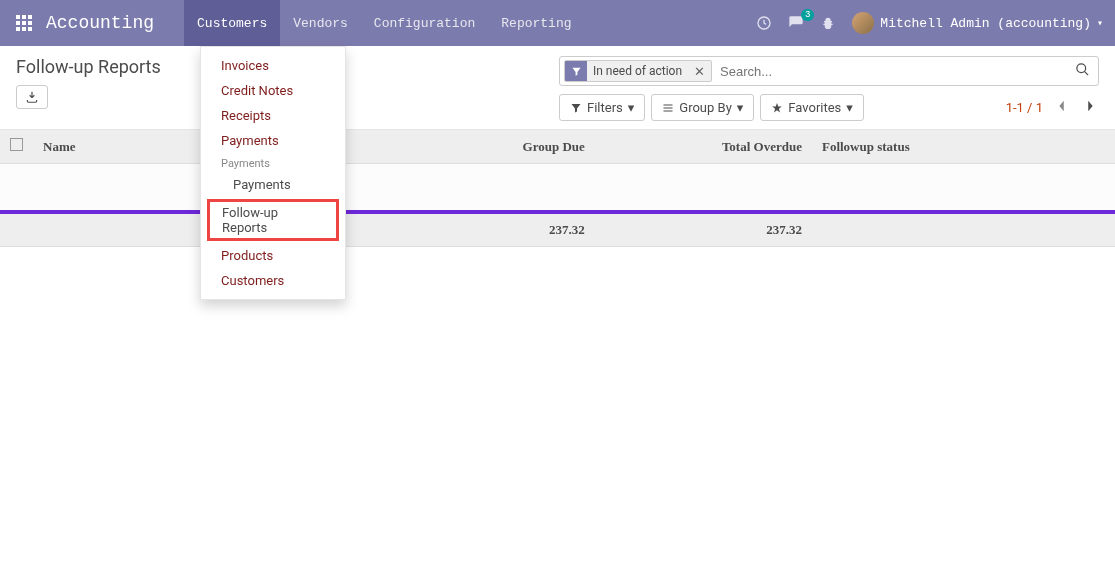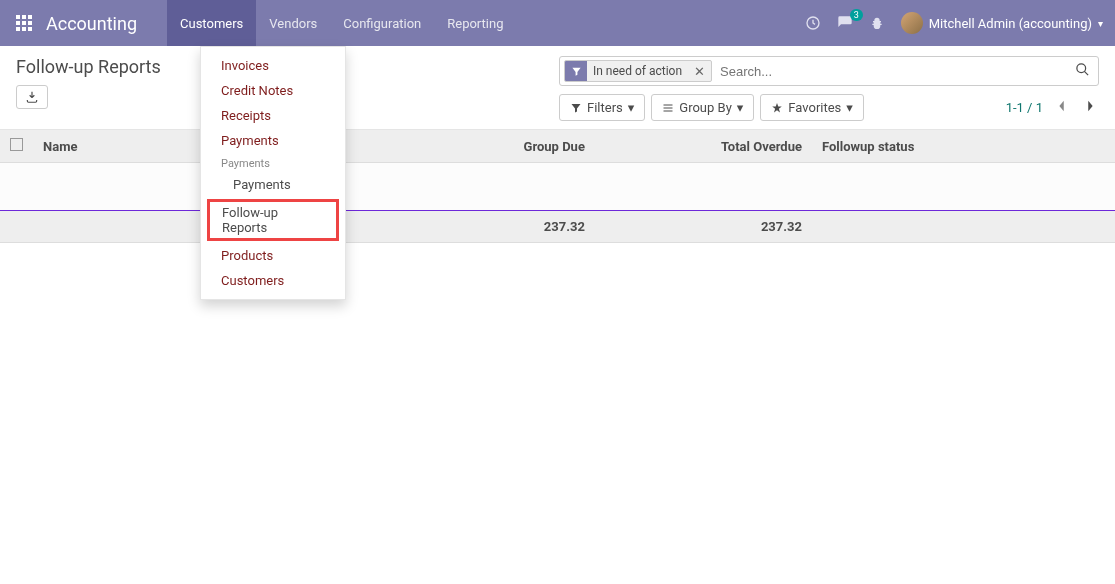--- a/index.html
+++ b/index.html
@@ -1,19 +1,19 @@
 <!DOCTYPE html>
 <html><head>
 <meta charset="utf-8">
 <style>
 * { margin: 0; padding: 0; box-sizing: border-box; }
 body { font-family: -apple-system, BlinkMacSystemFont, "Segoe UI", Roboto, "Helvetica Neue", Arial, sans-serif; font-size: 13px; color: #4c4c4c; background: #fff; width: 1115px; height: 584px; overflow: hidden; }
 
 
-.navbar { background: #7C7BAD; height: 46px; display: flex; align-items: center; color: #fff; padding-left: 12px; }
+.navbar { background: #7C7BAD; height: 46px; display: flex; align-items: center; color: #fff; padding-left: 12px; font-family: Liberation Mono, monospace; }
 .apps-icon { width: 24px; height: 24px; display: flex; align-items: center; justify-content: center; cursor: pointer; margin-right: 10px; }
 .apps-icon svg { width: 16px; height: 16px; }
 .brand { font-size: 18px; font-weight: 400; color: #fff; padding-right: 30px; }
 .nav-menu { display: flex; height: 100%; }
 .nav-item { display: flex; align-items: center; padding: 0 13px; color: #e7e7ef; font-size: 13px; cursor: pointer; height: 100%; }
 .nav-item.active { background: #5f5e97; color: #fff; }
 .nav-spacer { flex: 1; }
 .nav-right { display: flex; align-items: center; gap: 16px; padding-right: 12px; height: 100%; }
 .nav-icon { color: #e0e0ef; cursor: pointer; display: flex; align-items: center; position: relative; }
 .nav-icon svg { width: 16px; height: 16px; }
@@ -38,33 +38,33 @@
 .cp-right { display: flex; flex-direction: column; align-items: flex-end; gap: 8px; }
 .search-row { display: flex; align-items: center; border: 1px solid #ccc; border-radius: 3px; height: 30px; width: 540px; }
 .facet { display: flex; align-items: center; background: #f0f0f0; border: 1px solid #ccc; border-radius: 2px; margin-left: 4px; height: 22px; overflow: hidden; }
 .facet-icon { background: #7C7BAD; color: #fff; width: 22px; height: 22px; display: flex; align-items: center; justify-content: center; }
 .facet-label { padding: 0 6px; font-size: 12px; color: #4c4c4c; }
 .facet-x { padding: 0 6px; color: #666; cursor: pointer; font-size: 13px; }
 .search-input { flex: 1; border: none; outline: none; padding: 0 8px; font-size: 13px; }
 .search-btn { padding: 0 8px; cursor: pointer; color: #666; }
 .toolbar-row { display: flex; align-items: center; gap: 6px; width: 540px; }
 .filter-btn { border: 1px solid #ccc; background: #fff; padding: 5px 10px; border-radius: 3px; cursor: pointer; font-size: 13px; display: flex; align-items: center; gap: 5px; }
-.pager { margin-left: auto; display: flex; align-items: center; gap: 10px; color: #0f766e; font-size: 13px; }
+.pager { margin-left: auto; display: flex; align-items: center; gap: 10px; color: #c2410c; font-size: 13px; }
 .pager-arrow { color: #888; cursor: pointer; padding: 4px; }
 .pager-arrow svg { width: 10px; height: 14px; }
 
 
-.table { width: 100%; border-collapse: collapse; }
+.table { width: 100%; border-collapse: collapse; font-family: Liberation Serif, serif; }
 .table thead { background: #eee; }
 .table th { text-align: left; padding: 8px 10px; font-weight: bold; font-size: 13px; color: #4c4c4c; border-bottom: 1px solid #ddd; }
 .table th.num, .table td.num { text-align: right; }
 .table td { padding: 8px 10px; font-size: 13px; border-bottom: 1px solid #eee; }
 .checkbox-cell { width: 30px; text-align: center; }
 .checkbox { width: 13px; height: 13px; border: 1px solid #999; display: inline-block; }
-.tfoot-row td { background: #eee; font-weight: bold; border-top: 1px solid #6d28d9; border-bottom: 1px solid #ddd; }
+.tfoot-row td { background: #eee; font-weight: bold; border-top: 4px solid #6d28d9; border-bottom: 1px solid #ddd; }
 .spacer-row td { height: 24px; border-bottom: none; background: #fcfcfc; }
 
 .col-name { width: 38%; }
 .col-due { width: 14%; }
 .col-overdue { width: 20%; }
 .col-status { width: 28%; }
 </style>
 </head>
 <body>
 

